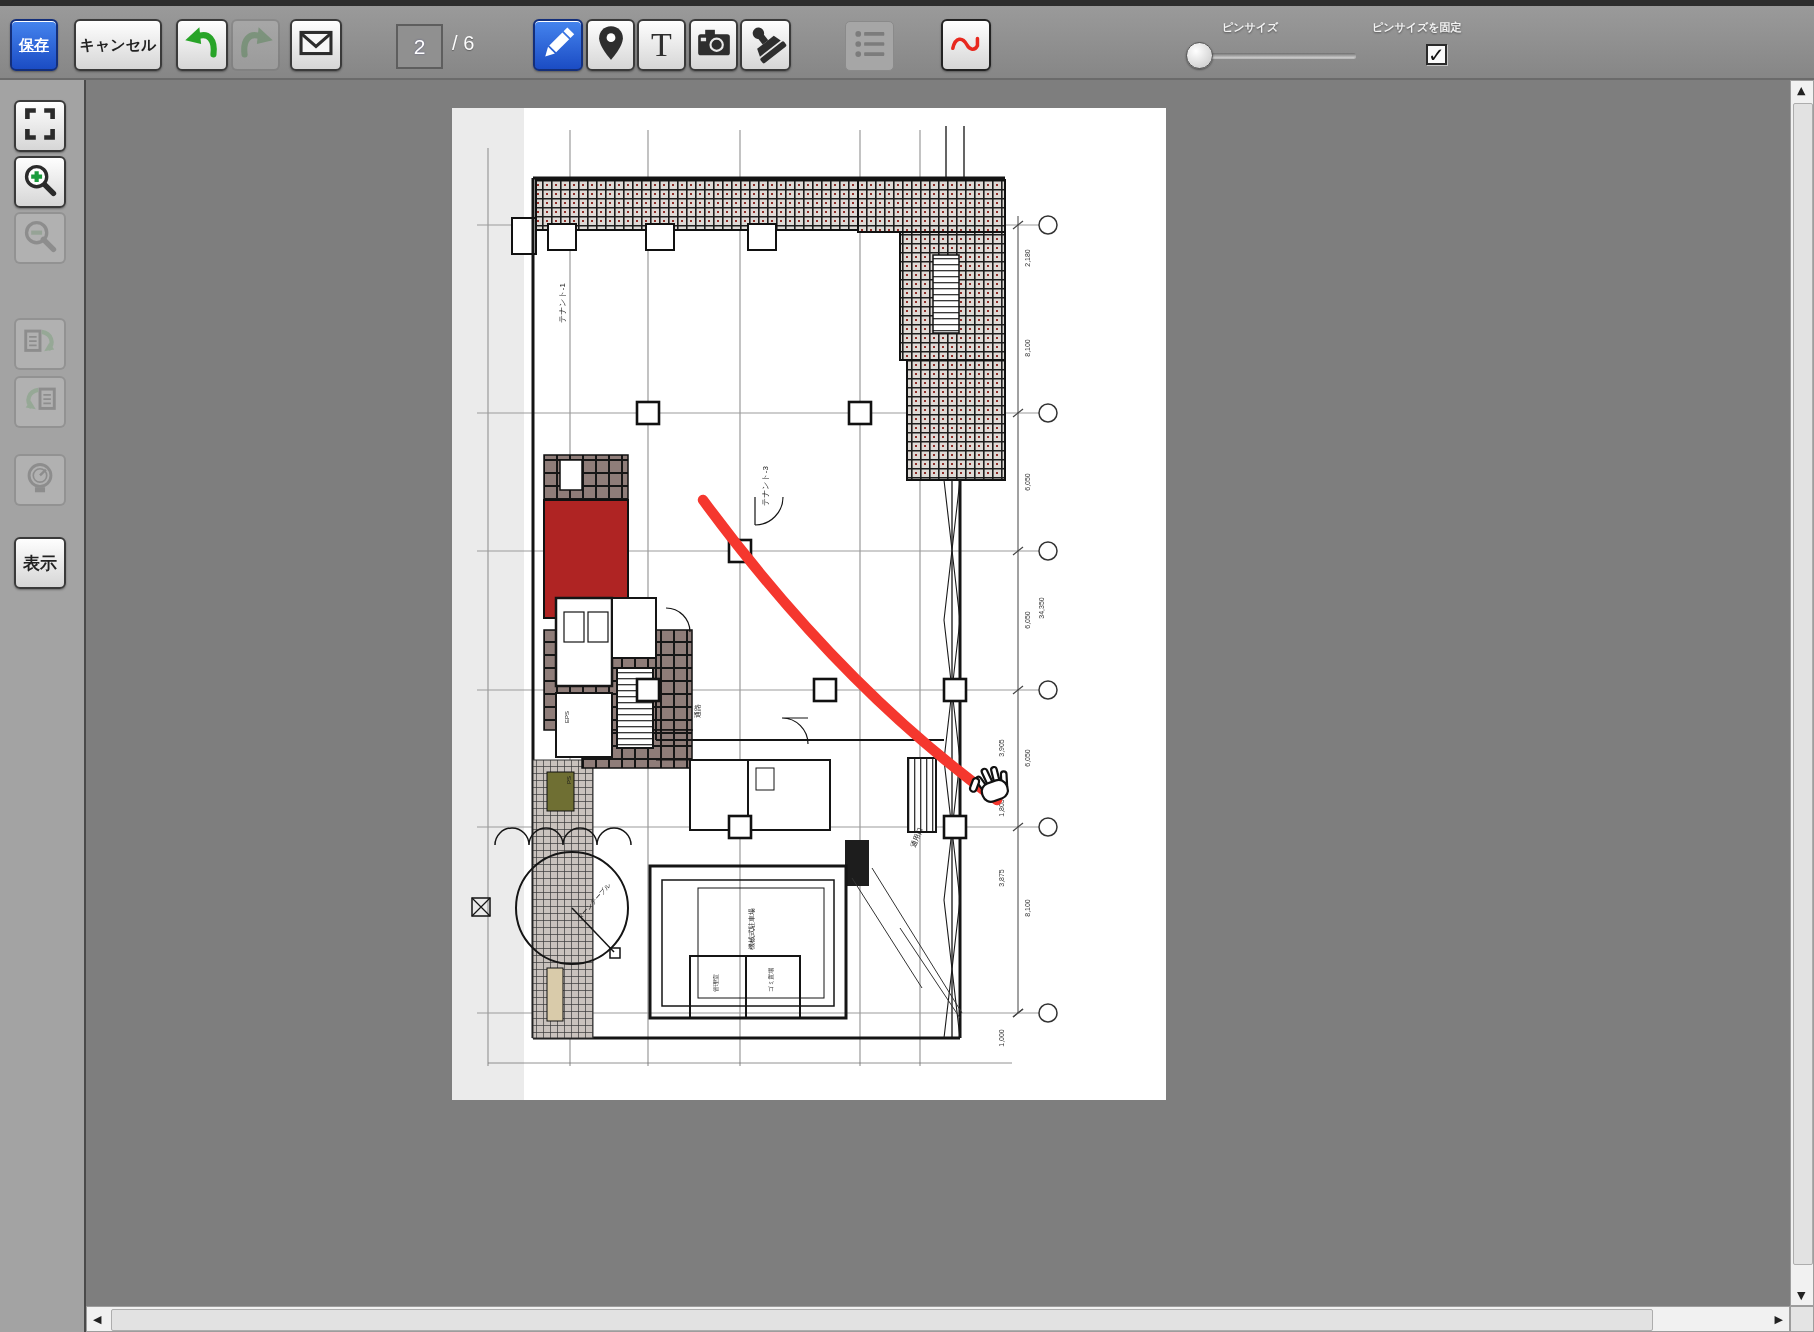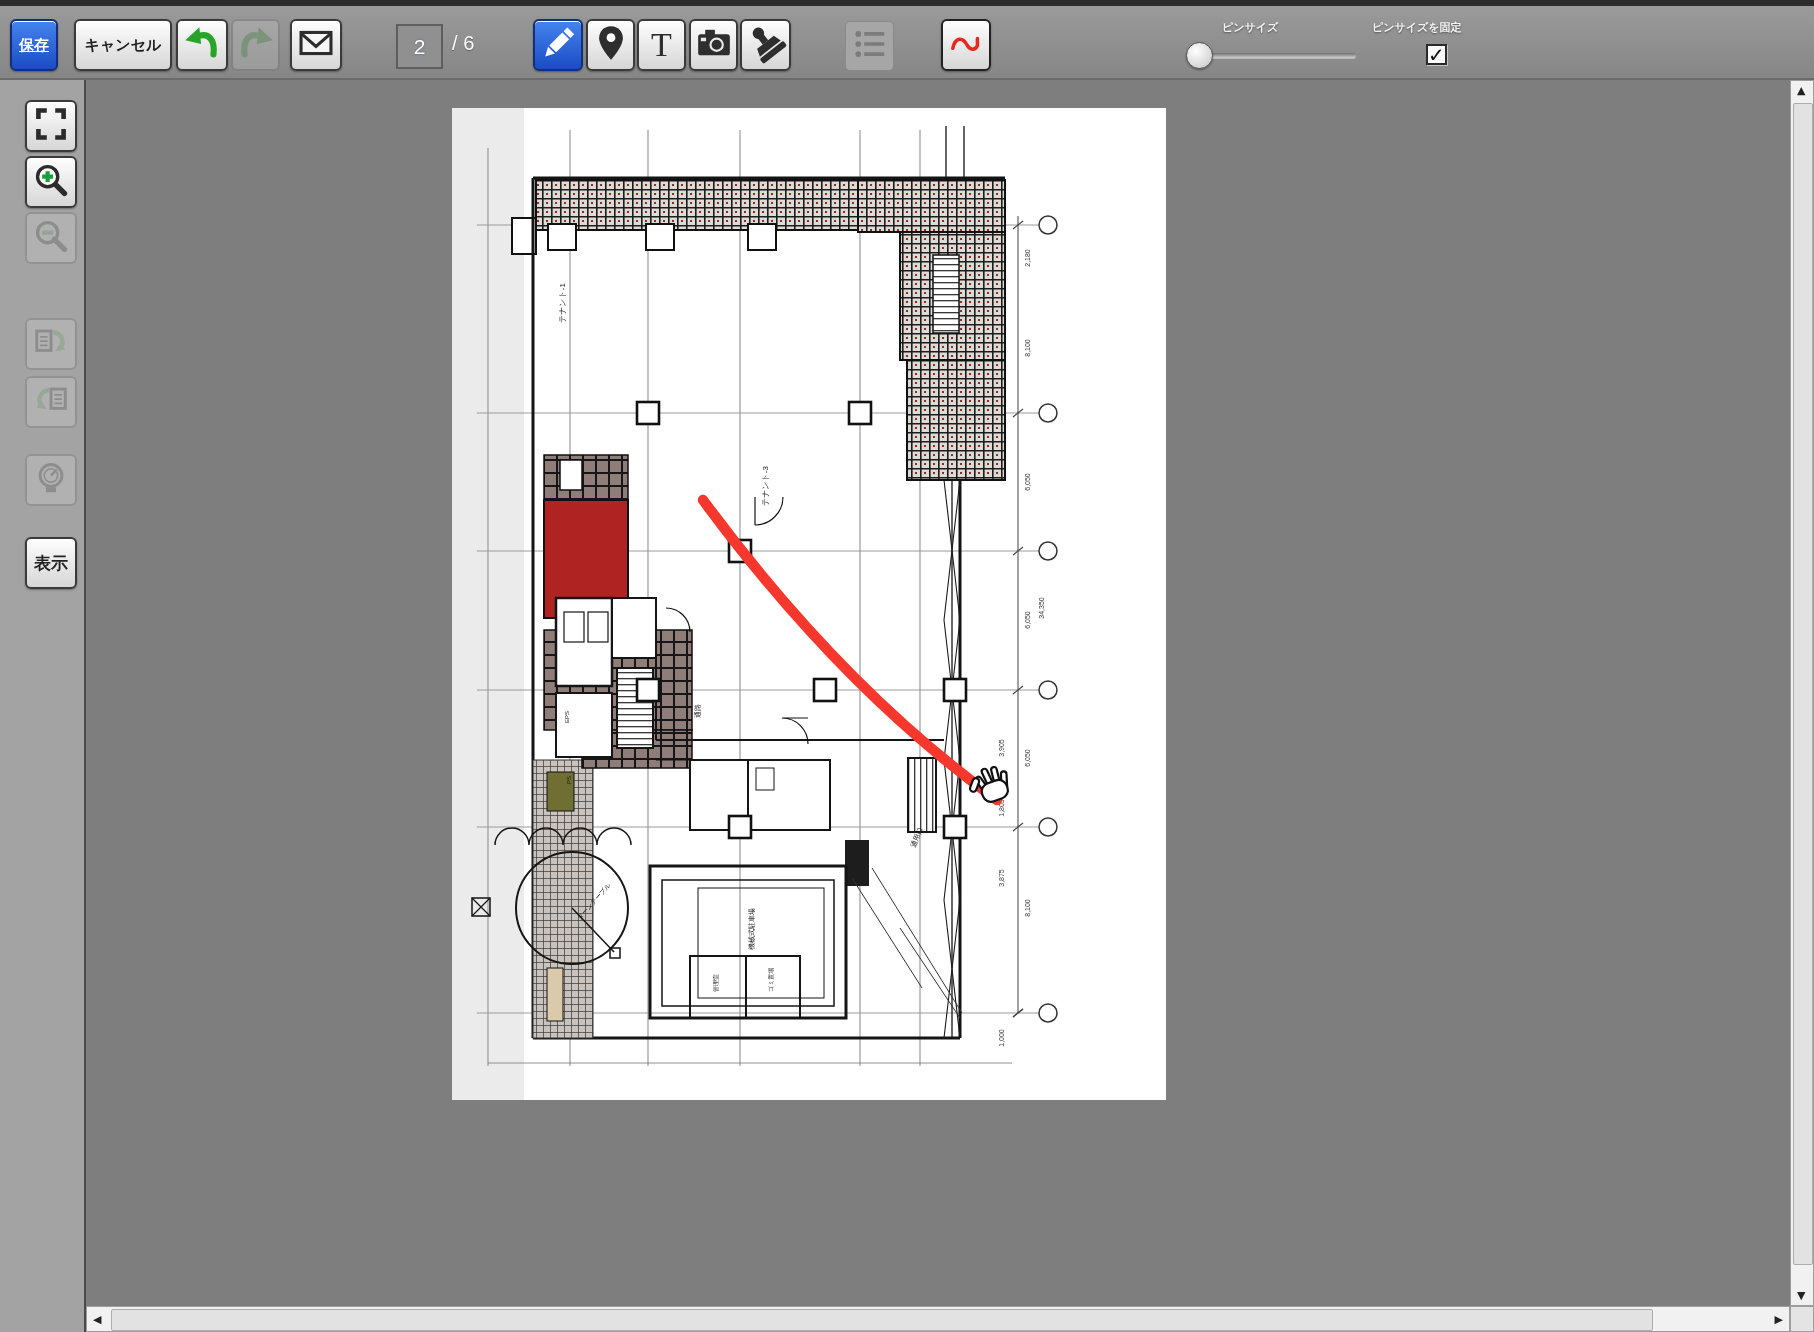--- a/index.html
+++ b/index.html
@@ -30,42 +30,42 @@
   #slider-thumb{position:absolute;left:1186px;top:36px;width:25px;height:25px;border-radius:50%;
     background:radial-gradient(circle at 9px 8px,#ffffff,#c4c4c4);border:1px solid #555;
     box-shadow:0 1px 2px rgba(0,0,0,.4);cursor:grab;}
   #pinfix-box{position:absolute;left:1426px;top:38px;width:21px;height:21px;background:#fafafa;
     border:2px solid #2a2a2a;box-sizing:border-box;display:flex;align-items:center;justify-content:center;
     font-size:20px;font-weight:bold;color:#111;line-height:1;cursor:pointer;
     box-shadow:1px 1px 0 rgba(255,255,255,.5);}
   
   #sidebar{position:absolute;left:0;top:80px;width:86px;height:1252px;background:#a3a3a3;
     border-right:2px solid #4a4a4a;box-sizing:border-box;}
-  .sbtn{left:25px;width:52px;height:52px;}
+  .sbtn{left:14px;width:52px;height:52px;}
   
   #viewport{position:absolute;left:86px;top:80px;width:1704px;height:1226px;background:#7e7e7e;overflow:hidden;}
   #page{position:absolute;left:366px;top:28px;width:714px;height:992px;background:#ffffff;cursor:crosshair;}
   
   .scroll{position:absolute;background:#f1f1f1;border:1px solid #9d9d9d;box-sizing:border-box;}
   .sarrow{position:absolute;color:#222;font-size:11px;line-height:1;cursor:pointer;
     font-family:"DejaVu Sans",sans-serif;}
   .sthumb{position:absolute;background:#e2e2e2;border:1px solid #adadad;border-radius:2px;cursor:grab;}
   svg text{font-family:"Liberation Sans","DejaVu Sans",sans-serif;}
 </style>
 </head>
 <body>
 
 <div id="app">
   <div id="topstrip"></div>
 
   <div id="toolbar">
     <div class="btn blue" style="left:10px;top:13px;width:48px;height:52px;">
       <span class="btnlabel">保存</span>
     </div>
-    <div class="btn" style="left:74px;top:13px;width:98px;height:52px;">
+    <div class="btn" style="left:74px;top:13px;width:88px;height:52px;">
       <span class="btnlabel">キャンセル</span>
     </div>
     <div class="btn" style="left:176px;top:13px;width:52px;height:52px;">
       <span>
         <svg width="44" height="44" viewBox="0 0 50 50">
           <polygon points="6,22 22,7 24,26" fill="#28a428"></polygon>
           <path d="M19 18 C33 12 40 22 38 38" stroke="#28a428" stroke-width="7" fill="none" stroke-linecap="round"></path>
         </svg>
       </span>
     </div>

